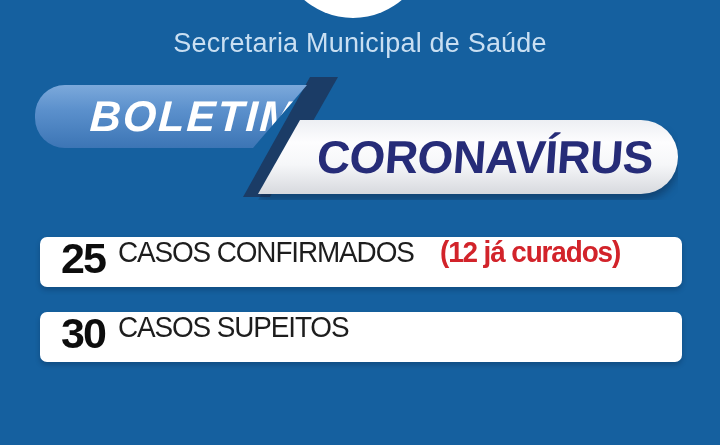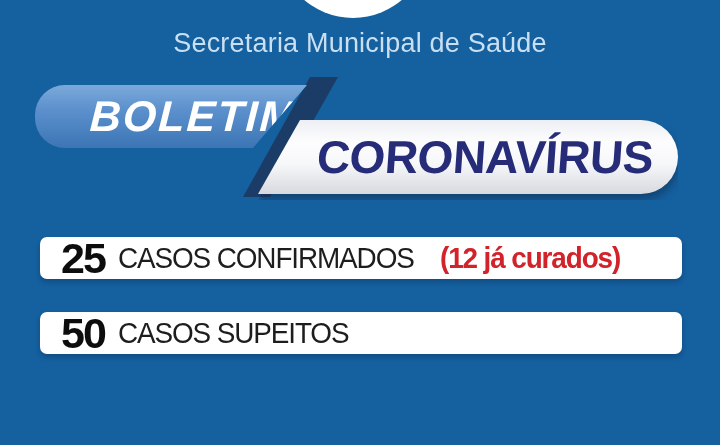--- a/index.html
+++ b/index.html
@@ -63,24 +63,24 @@
     padding-left:34px; box-sizing:border-box;
     z-index:4;
   }
   .corona-text {
     font-size:46px; font-weight:700; color:#262C78;
     letter-spacing:-0.5px; line-height:1; transform:skewX(-4deg);
   }
 
   
   .card {
-    position:absolute; left:40px; width:642px; height:42px;
+    position:absolute; left:40px; width:642px; height:50px;
     background:#FFFFFF; border-radius:7px;
     box-shadow:0 3px 5px rgba(0,20,45,0.25);
-    display:flex; align-items:center; padding-left:21px; box-sizing:border-box;
+    display:flex; align-items:flex-start; padding-left:21px; box-sizing:border-box;
     z-index:2;
   }
   .card-1 { top:237px; }
   .card-2 { top:312px; }
   .card-3 { top:387px; }
 
   .num {
     font-size:43px; font-weight:700; color:#0D0D0D;
     letter-spacing:-2px; line-height:1;
   }
@@ -117,19 +117,19 @@
     <span class="corona-text">CORONAVÍRUS</span>
   </div>
 
   <div class="card card-1">
     <span class="num">25</span>
     <span class="lbl">CASOS CONFIRMADOS</span>
     <span class="note">(12 já curados)</span>
   </div>
 
   <div class="card card-2">
-    <span class="num">50</span>
+    <span class="num">30</span>
     <span class="lbl">CASOS SUPEITOS</span>
 
   </div>
 
 
 </div>
 
 </body></html>

